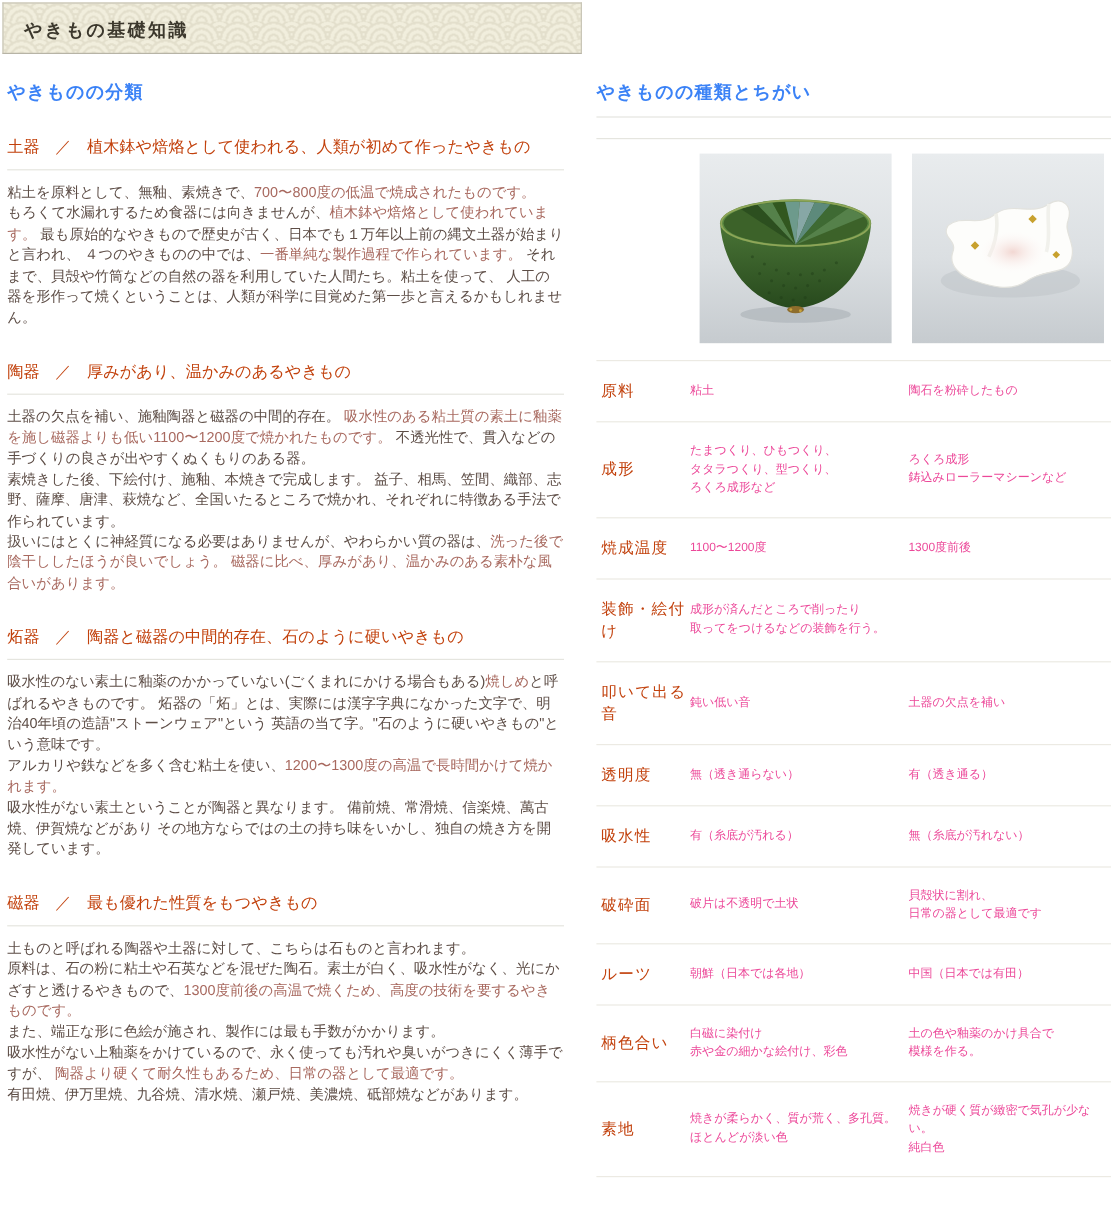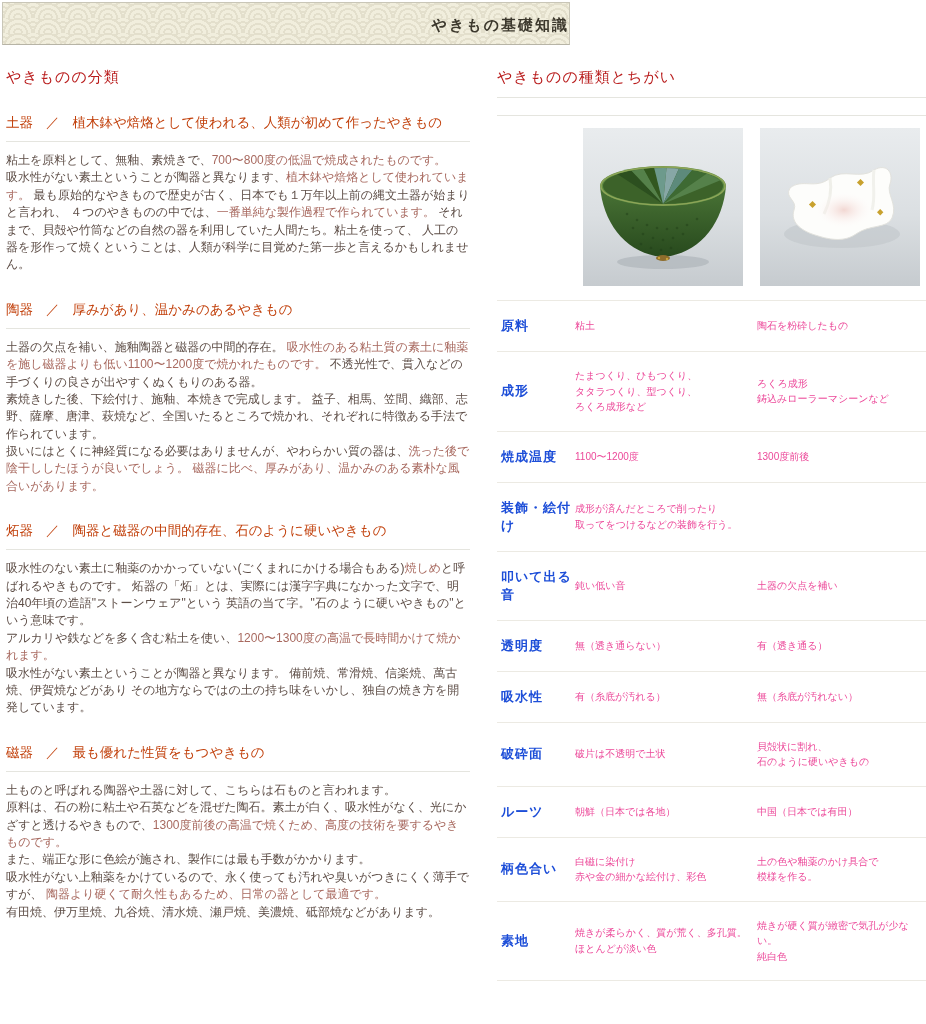--- a/index.html
+++ b/index.html
@@ -3,40 +3,39 @@
 <meta charset="utf-8">
 <style>
   *{box-sizing:border-box;margin:0;padding:0;}
   body{
     width:926px;height:1024px;background:#ffffff;overflow:hidden;position:relative;
     font-family:"Liberation Sans","DejaVu Sans",sans-serif;
     -webkit-font-smoothing:antialiased;
   }
   
   .band{
-    position:absolute;top:2px;left:2px;width:568px;height:43px;
+    position:absolute;top:2px;left:2px;width:483px;height:43px;
     background-color:#e9e5d4;
     background-image:
       radial-gradient(circle at 50% 100%, #f1eedd 0 3px, #e3dfcc 3px 5px, #f1eedd 5px 8px, #e3dfcc 8px 10px, #f1eedd 10px 13px, #e3dfcc 13px 15px, rgba(0,0,0,0) 15px),
       radial-gradient(circle at 50% 100%, #f1eedd 0 3px, #e3dfcc 3px 5px, #f1eedd 5px 8px, #e3dfcc 8px 10px, #f1eedd 10px 13px, #e3dfcc 13px 15px, rgba(0,0,0,0) 15px);
     background-size:30px 15px;
     background-position:0 0,15px 8px;
     border:1px solid #c9c6b7;
     border-bottom-color:#b7b4a6;
-    text-align:right;
   }
   .band h1{
     font-size:15px;font-weight:bold;color:#3c382d;letter-spacing:2px;
     padding:13px 0 0 17px;
   }
   
   .columns{position:absolute;top:60px;left:6px;width:920px;display:flex;}
   .col-left{width:464px;flex:none;}
   .col-right{width:429px;flex:none;margin-left:27px;}
-  h2.col-title{font-size:15px;font-weight:normal;color:#b91c1c;letter-spacing:1px;margin-top:8px;}
+  h2.col-title{font-size:15px;font-weight:bold;color:#3b82f6;letter-spacing:1px;margin-top:8px;}
   hr.rule{border:0;border-top:1px solid #e5e5df;height:0;}
   
   .section{margin-top:27px;}
   .sec-head{font-size:13.5px;font-weight:normal;color:#c2410c;margin-bottom:9px;}
   .sec-head .slash{margin:0 13px;}
   .sec-body{margin-top:10px;font-size:12px;line-height:1.45;color:#5d4d46;}
   .sec-body .em{color:#a8695f;}
   
   .rule-top{margin-top:10px;}
   .rule-mid{margin-top:17px;}
@@ -44,21 +43,21 @@
   .photo{
     width:160px;height:158px;flex:none;
     background:linear-gradient(180deg,#e9ecee 0%,#dbdfe2 55%,#c6cbcf 100%);
   }
   
   .ctable{margin-top:14px;border-bottom:1px solid #eceae3;}
   .trow{
     display:grid;grid-template-columns:78px 182px 1fr;
     align-items:center;border-top:1px solid #eceae3;padding:16px 0;
   }
-  .tlabel{font-size:13px;color:#1d4ed8;padding-left:4px;letter-spacing:1px;font-weight:bold;}
+  .tlabel{font-size:13px;color:#c2410c;padding-left:4px;letter-spacing:1px;}
   .tcell{font-size:10px;color:#ec4899;line-height:1.55;}
 </style>
 </head>
 <body>
 
 <div class="page">
 
   <header class="band">
     <h1>やきもの基礎知識</h1>
   </header>
@@ -66,21 +65,21 @@
   <div class="columns">
 
     <section class="col-left">
       <h2 class="col-title">やきものの分類</h2>
       <div>
   <div class="section">
     <h3 class="sec-head">
       <span>土器</span><span class="slash">／</span><span>植木鉢や焙烙として使われる、人類が初めて作ったやきもの</span>
     </h3>
     <hr class="rule">
-    <p class="sec-body"><span>粘土を原料として、無釉、素焼きで、</span><span class="em">700〜800度の低温で焼成されたものです。</span><br><span>吸水性がない素土ということが陶器と異なります、</span><span class="em">植木鉢や焙烙として使われています。</span><span> 最も原始的なやきもので歴史が古く、日本でも１万年以上前の縄文土器が始まりと言われ、 ４つのやきものの中では、</span><span class="em">一番単純な製作過程で作られています。</span><span> それまで、貝殻や竹筒などの自然の器を利用していた人間たち。粘土を使って、 人工の器を形作って焼くということは、人類が科学に目覚めた第一歩と言えるかもしれません。</span></p>
+    <p class="sec-body"><span>粘土を原料として、無釉、素焼きで、</span><span class="em">700〜800度の低温で焼成されたものです。</span><br><span>もろくて水漏れするため食器には向きませんが、</span><span class="em">植木鉢や焙烙として使われています。</span><span> 最も原始的なやきもので歴史が古く、日本でも１万年以上前の縄文土器が始まりと言われ、 ４つのやきものの中では、</span><span class="em">一番単純な製作過程で作られています。</span><span> それまで、貝殻や竹筒などの自然の器を利用していた人間たち。粘土を使って、 人工の器を形作って焼くということは、人類が科学に目覚めた第一歩と言えるかもしれません。</span></p>
   </div>
 
   <div class="section">
     <h3 class="sec-head">
       <span>陶器</span><span class="slash">／</span><span>厚みがあり、温かみのあるやきもの</span>
     </h3>
     <hr class="rule">
     <p class="sec-body"><span>土器の欠点を補い、施釉陶器と磁器の中間的存在。 </span><span class="em">吸水性のある粘土質の素土に釉薬を施し磁器よりも低い1100〜1200度で焼かれたものです。</span><span> 不透光性で、貫入などの手づくりの良さが出やすくぬくもりのある器。</span><br><span>素焼きした後、下絵付け、施釉、本焼きで完成します。 益子、相馬、笠間、織部、志野、薩摩、唐津、萩焼など、全国いたるところで焼かれ、それぞれに特徴ある手法で作られています。</span><br><span>扱いにはとくに神経質になる必要はありませんが、やわらかい質の器は、</span><span class="em">洗った後で陰干ししたほうが良いでしょう。</span><span> </span><span class="em">磁器に比べ、厚みがあり、温かみのある素朴な風合いがあります。</span></p>
   </div>
 
@@ -219,21 +218,21 @@
 
   <div class="trow">
     <div class="tlabel">吸水性</div>
     <div class="tcell"><span>有（糸底が汚れる）</span></div>
     <div class="tcell"><span>無（糸底が汚れない）</span></div>
   </div>
 
   <div class="trow">
     <div class="tlabel">破砕面</div>
     <div class="tcell"><span>破片は不透明で土状</span></div>
-    <div class="tcell"><span>貝殻状に割れ、</span><br><span>石のように硬いやきもの</span></div>
+    <div class="tcell"><span>貝殻状に割れ、</span><br><span>日常の器として最適です</span></div>
   </div>
 
   <div class="trow">
     <div class="tlabel">ルーツ</div>
     <div class="tcell"><span>朝鮮（日本では各地）</span></div>
     <div class="tcell"><span>中国（日本では有田）</span></div>
   </div>
 
   <div class="trow">
     <div class="tlabel">柄色合い</div>

